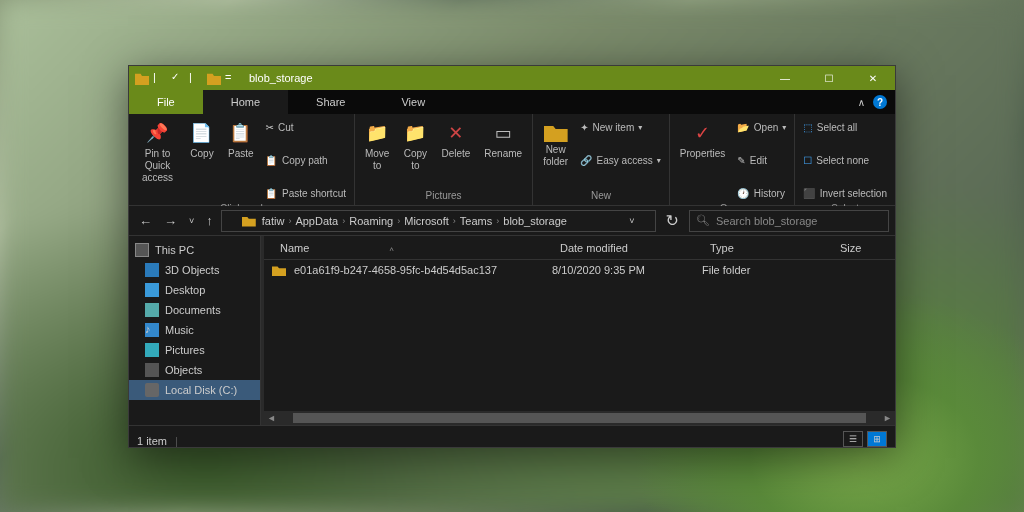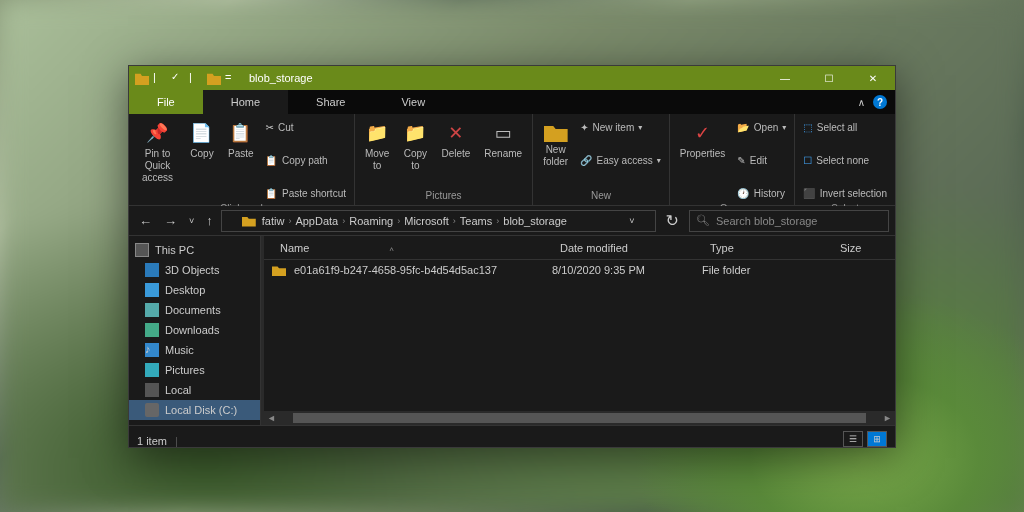--- a/index.html
+++ b/index.html
@@ -265,34 +265,30 @@
         </div>
       <div class="sidebar-item">
           <span class="sb-ico" style="background:#3a9ada"></span>
           <span>Desktop</span>
         </div>
       <div class="sidebar-item">
           <span class="sb-ico" style="background:#5aa"></span>
           <span>Documents</span>
         </div>
       <div class="sidebar-item">
-          <span class="sb-ico" style="background:#4a8"></span>
-          <span>Downloads</span>
-        </div>
-      <div class="sidebar-item">
           <span class="sb-ico" style="background:#38c">♪</span>
           <span>Music</span>
         </div>
       <div class="sidebar-item">
           <span class="sb-ico" style="background:#3ab"></span>
           <span>Pictures</span>
         </div>
       <div class="sidebar-item">
           <span class="sb-ico" style="background:#555"></span>
-          <span>Local</span>
+          <span>Objects</span>
         </div>
       <div class="sidebar-item selected">
           <span class="sb-ico disk-ico"></span>
           <span>Local Disk (C:)</span>
         </div>
     </div>
     <div class="vdivider"></div>
     <div class="content">
       <div class="col-headers">
         <div class="col-h col-name"><span>Name</span><span class="sort-arrow" style="margin-left:80px">˄</span></div>

